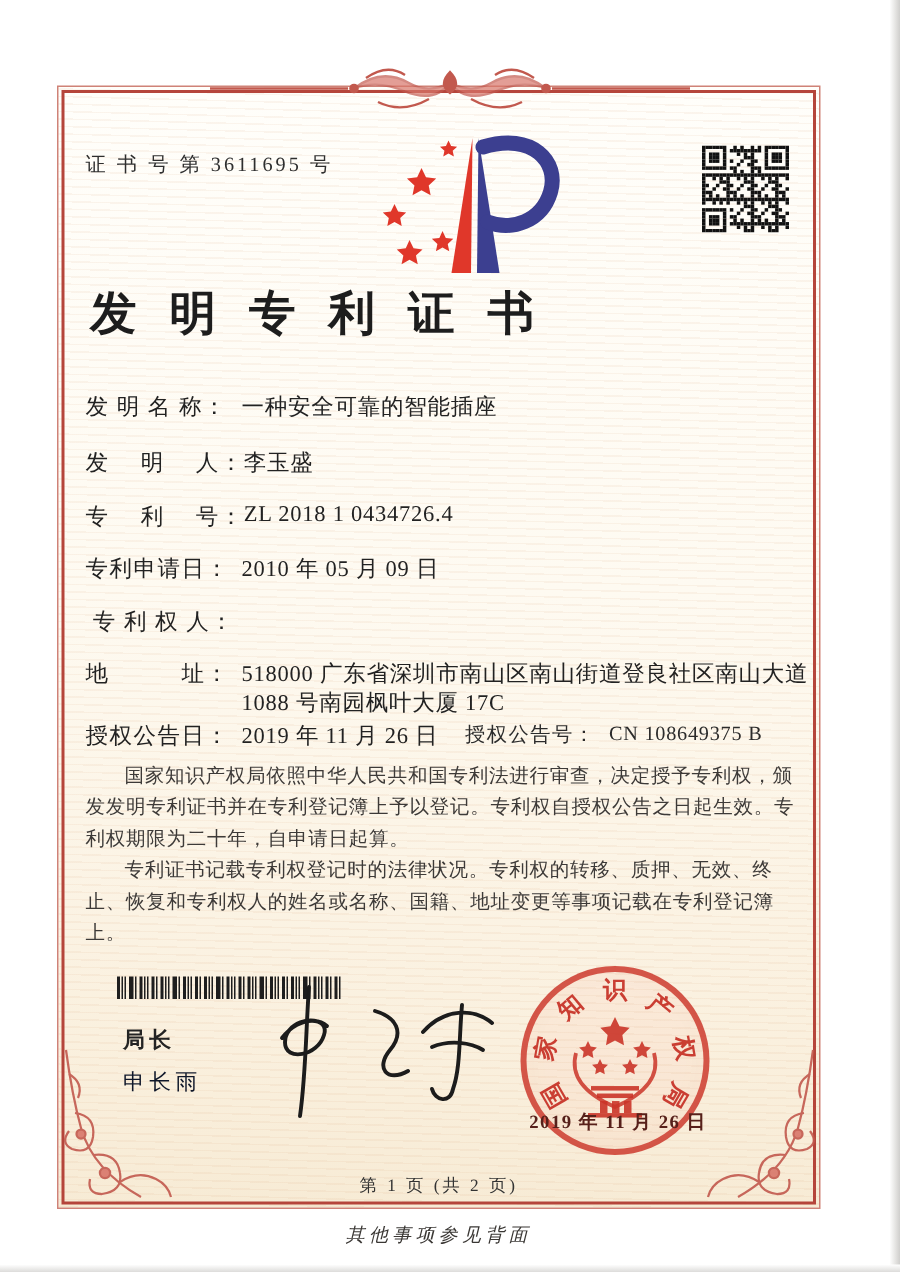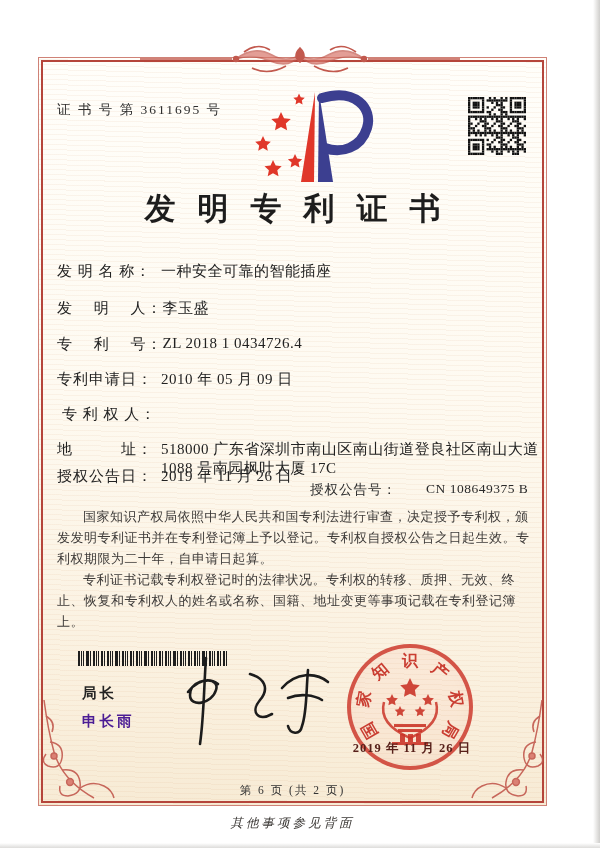--- a/index.html
+++ b/index.html
@@ -21,38 +21,38 @@
     border:1px solid #cf8277;
     background:
       repeating-linear-gradient(1.5deg, rgba(216,160,118,0.10) 0 1px, rgba(255,255,255,0) 1px 5px),
       linear-gradient(180deg,#fffefa 0%,#fefaf1 45%,#faf0de 85%,#f7ebd5 100%);
   }
   .frame::before { content:""; position:absolute; inset:2px;
     border:2px solid #b5453b; }
 
   .cert-no { left:57px; top:101px; font-size:13.5px; letter-spacing:2px; color:#2e2e2e; }
 
-  .title { left:38px; top:188px; width:509px; text-align:center;
+  .title { left:38px; top:188px; width:509px; text-align:left;
     font-size:31px; font-weight:bold; color:#1d1d1d;
     letter-spacing:22px; text-indent:22px; }
   .field-row { position:absolute; left:57px; display:flex; font-size:15px; color:#222; }
   .field-label { flex:0 0 104px; letter-spacing:1px; white-space:nowrap; }
   .field-value { letter-spacing:0.5px; max-width:386px; }
-  .grant-right { position:absolute; left:310px; top:481px; display:flex; font-size:13.5px;gap:20px; }
+  .grant-right { position:absolute; left:310px; top:481px; display:flex; font-size:13.5px; }
   .grant-right .field-label { flex:0 0 96px; }
 
   .legal { left:57px; top:506px; width:473px; font-size:13px; line-height:1.62;
     color:#3d3a38; letter-spacing:0.5px; }
   .legal p { text-indent:2em; }
 
   .barcode { left:78px; top:651px; width:155px; height:15px; display:flex; align-items:stretch; }
   .barcode i { display:block; height:100%; }
 
   .director-title { left:82px; top:684px; font-size:14.5px; color:#242424; letter-spacing:3px; font-weight:bold; }
-  .director-name  { left:82px; top:712px; font-size:14.5px; color:#4c1d95; letter-spacing:3px; font-weight:bold; }
+  .director-name  { left:82px; top:712px; font-size:14.5px; color:#0f172a; letter-spacing:3px; font-weight:normal; }
 
   .sig { left:162px; top:652px; }
 
   
   .seal { left:347px; top:644px; width:126px; height:126px; border-radius:50%;
     border:4px solid rgba(204,59,47,0.85);
     background:radial-gradient(circle, rgba(255,120,100,0.06) 55%, rgba(220,80,60,0.10) 100%); }
   .seal-char { position:absolute; left:50%; top:50%; font-size:16px; font-weight:bold;
     color:rgba(198,47,36,0.92); font-family:"Liberation Serif",serif; }
   .seal-date { left:342px; top:740px; width:140px; text-align:center;
@@ -473,21 +473,21 @@
   <span class="field-label">专利申请日：</span>
   <span class="field-value">2010 年 05 月 09 日</span>
 </div>
 <div class="abs field-row" style="top:405px;text-align:center;">
   <span class="field-label">专 利 权 人：</span>
 </div>
 <div class="abs field-row" style="top:440px;">
   <span class="field-label">地　　　址：</span>
   <span class="field-value" style="max-width:392px;">518000 广东省深圳市南山区南山街道登良社区南山大道1088 号南园枫叶大厦 17C</span>
 </div>
-<div class="abs field-row" style="top:467px;align-items:flex-end;">
+<div class="abs field-row" style="top:481px;align-items:flex-end;">
   <span class="field-label">授权公告日：</span>
   <span class="field-value">2019 年 11 月 26 日</span>
 </div>
 <div class="grant-right">
   <span class="field-label">授权公告号：</span>
   <span class="field-value">CN 108649375 B</span>
 </div>
 
 <div class="abs legal">
   <p>国家知识产权局依照中华人民共和国专利法进行审查，决定授予专利权，颁发发明专利证书并在专利登记簿上予以登记。专利权自授权公告之日起生效。专利权期限为二十年，自申请日起算。</p>
@@ -583,17 +583,17 @@
 <span class="seal-char" style="transform: translate(-50%, -50%) rotate(-120deg) translateY(-46px);">国</span>
     <span class="seal-char" style="transform: translate(-50%, -50%) rotate(-80deg) translateY(-46px);">家</span>
     <span class="seal-char" style="transform: translate(-50%, -50%) rotate(-40deg) translateY(-46px);">知</span>
     <span class="seal-char" style="transform: translate(-50%, -50%) rotate(0deg) translateY(-46px);">识</span>
     <span class="seal-char" style="transform: translate(-50%, -50%) rotate(40deg) translateY(-46px);">产</span>
     <span class="seal-char" style="transform: translate(-50%, -50%) rotate(80deg) translateY(-46px);">权</span>
     <span class="seal-char" style="transform: translate(-50%, -50%) rotate(120deg) translateY(-46px);">局</span>
   </div>
 <div class="abs seal-date">2019 年 11 月 26 日</div>
 
-<div class="abs page-info">第 6 页 (共 2 页)</div>
+<div class="abs page-info">第 1 页 (共 2 页)</div>
 <div class="abs back-note">其他事项参见背面</div>
 
 <div class="abs scan-edge-right"></div>
 <div class="abs scan-edge-bottom"></div>
 
 </body></html>

